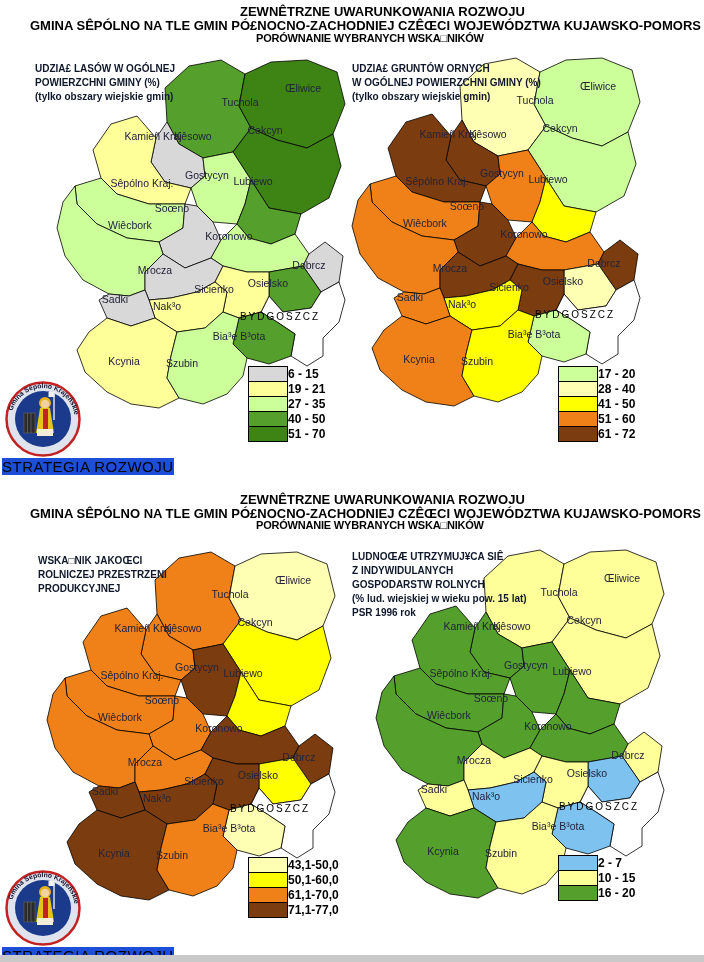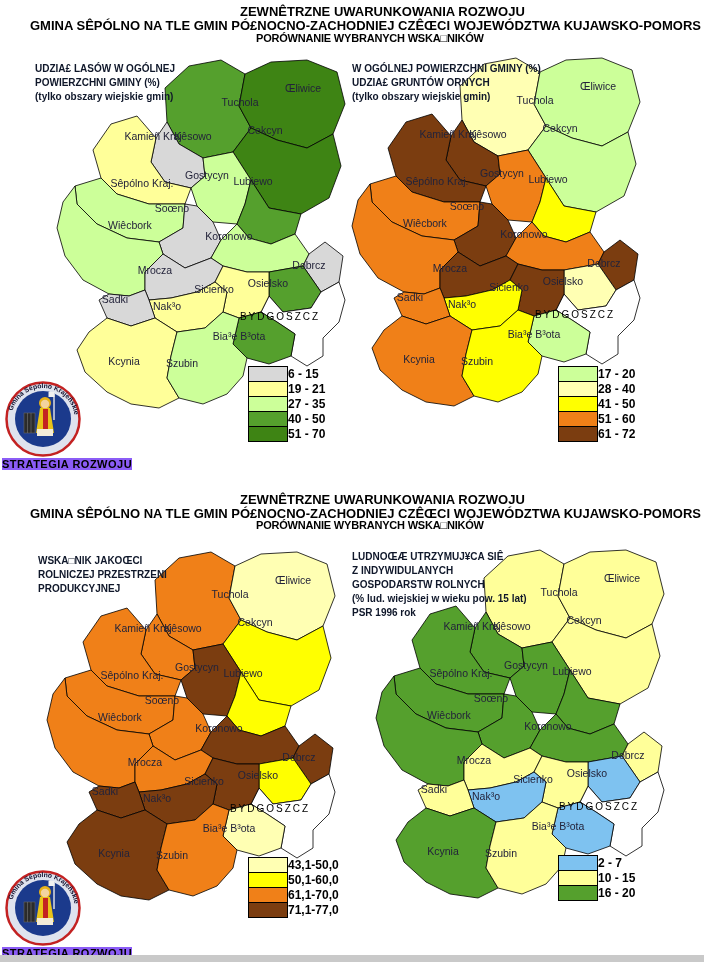--- a/index.html
+++ b/index.html
@@ -13,21 +13,21 @@
   svg.map{position:absolute;width:290px;height:370px;overflow:visible;}
   .rg{stroke:#000;stroke-width:0.8;stroke-linejoin:round;}
   .rlb{font-family:"Liberation Sans",sans-serif;font-size:10.5px;fill:#23233a;text-anchor:middle;}
   .city{font-size:10px;letter-spacing:2px;fill:#000;}
   .legend{position:absolute;}
   .lrow{display:flex;align-items:center;margin-top:-1px;}
   .lsw{width:40px;height:16px;border:1px solid #000;box-sizing:border-box;flex:none;}
   .llb{font-weight:bold;font-size:12px;white-space:nowrap;color:#000;}
   .logo{position:absolute;width:78px;height:78px;}
   .ringtxt{font-family:"Liberation Sans",sans-serif;font-size:6.8px;fill:#10102e;font-weight:bold;}
-  .logocap{position:absolute;font-weight:bold;font-size:11px;letter-spacing:0.5px;color:#000;background:#8b5cf6;white-space:nowrap;}
+  .logocap{position:absolute;font-weight:normal;font-size:15px;letter-spacing:0.5px;color:#000;background:#1d4ed8;white-space:nowrap;}
   .bottombar{position:absolute;left:0;width:704px;height:7px;background:#c9c9c9;}
 </style>
 </head>
 <body>
 
 <div class="sheet">
 
   <svg class="map" style="left:55px;top:60px" viewBox="0 0 290 370">
       <polygon points="112,62 110,28 134,6 166,0 190,14 184,46 196,68 178,92 148,98 124,84" fill="#55a02d" class="rg"></polygon>
       <polygon points="190,14 216,2 252,0 282,12 290,44 278,74 252,88 222,80 196,68 184,46" fill="#3e8414" class="rg"></polygon>
@@ -212,22 +212,22 @@
   <div class="ptitle pt1" style="left:240px;top:492px">ZEWNÊTRZNE UWARUNKOWANIA ROZWOJU</div>
   <div class="ptitle pt2" style="left:30px;top:506px">GMINA SÊPÓLNO NA TLE GMIN PÓ£NOCNO-ZACHODNIEJ CZÊŒCI WOJEWÓDZTWA KUJAWSKO-POMORS</div>
   <div class="ptitle pt3" style="left:256px;top:519px">PORÓWNANIE WYBRANYCH WSKA□NIKÓW</div>
 
   <div class="mtitle" style="left:35px;top:62px">
     <div>UDZIA£ LASÓW W OGÓLNEJ</div>
     <div>POWIERZCHNI GMINY (%)</div>
     <div>(tylko obszary wiejskie gmin)</div>
   </div>
   <div class="mtitle" style="left:352px;top:62px">
+    <div>UDZIA£ GRUNTÓW ORNYCH</div>
     <div>W OGÓLNEJ POWIERZCHNI GMINY (%)</div>
-    <div>UDZIA£ GRUNTÓW ORNYCH</div>
     <div>(tylko obszary wiejskie gmin)</div>
   </div>
   <div class="mtitle" style="left:38px;top:554px">
     <div>WSKA□NIK JAKOŒCI</div>
     <div>ROLNICZEJ PRZESTRZENI</div>
     <div>PRODUKCYJNEJ</div>
   </div>
   <div class="mtitle" style="left:352px;top:550px">
     <div>LUDNOŒÆ UTRZYMUJ¥CA SIÊ</div>
     <div>Z INDYWIDULANYCH</div>

